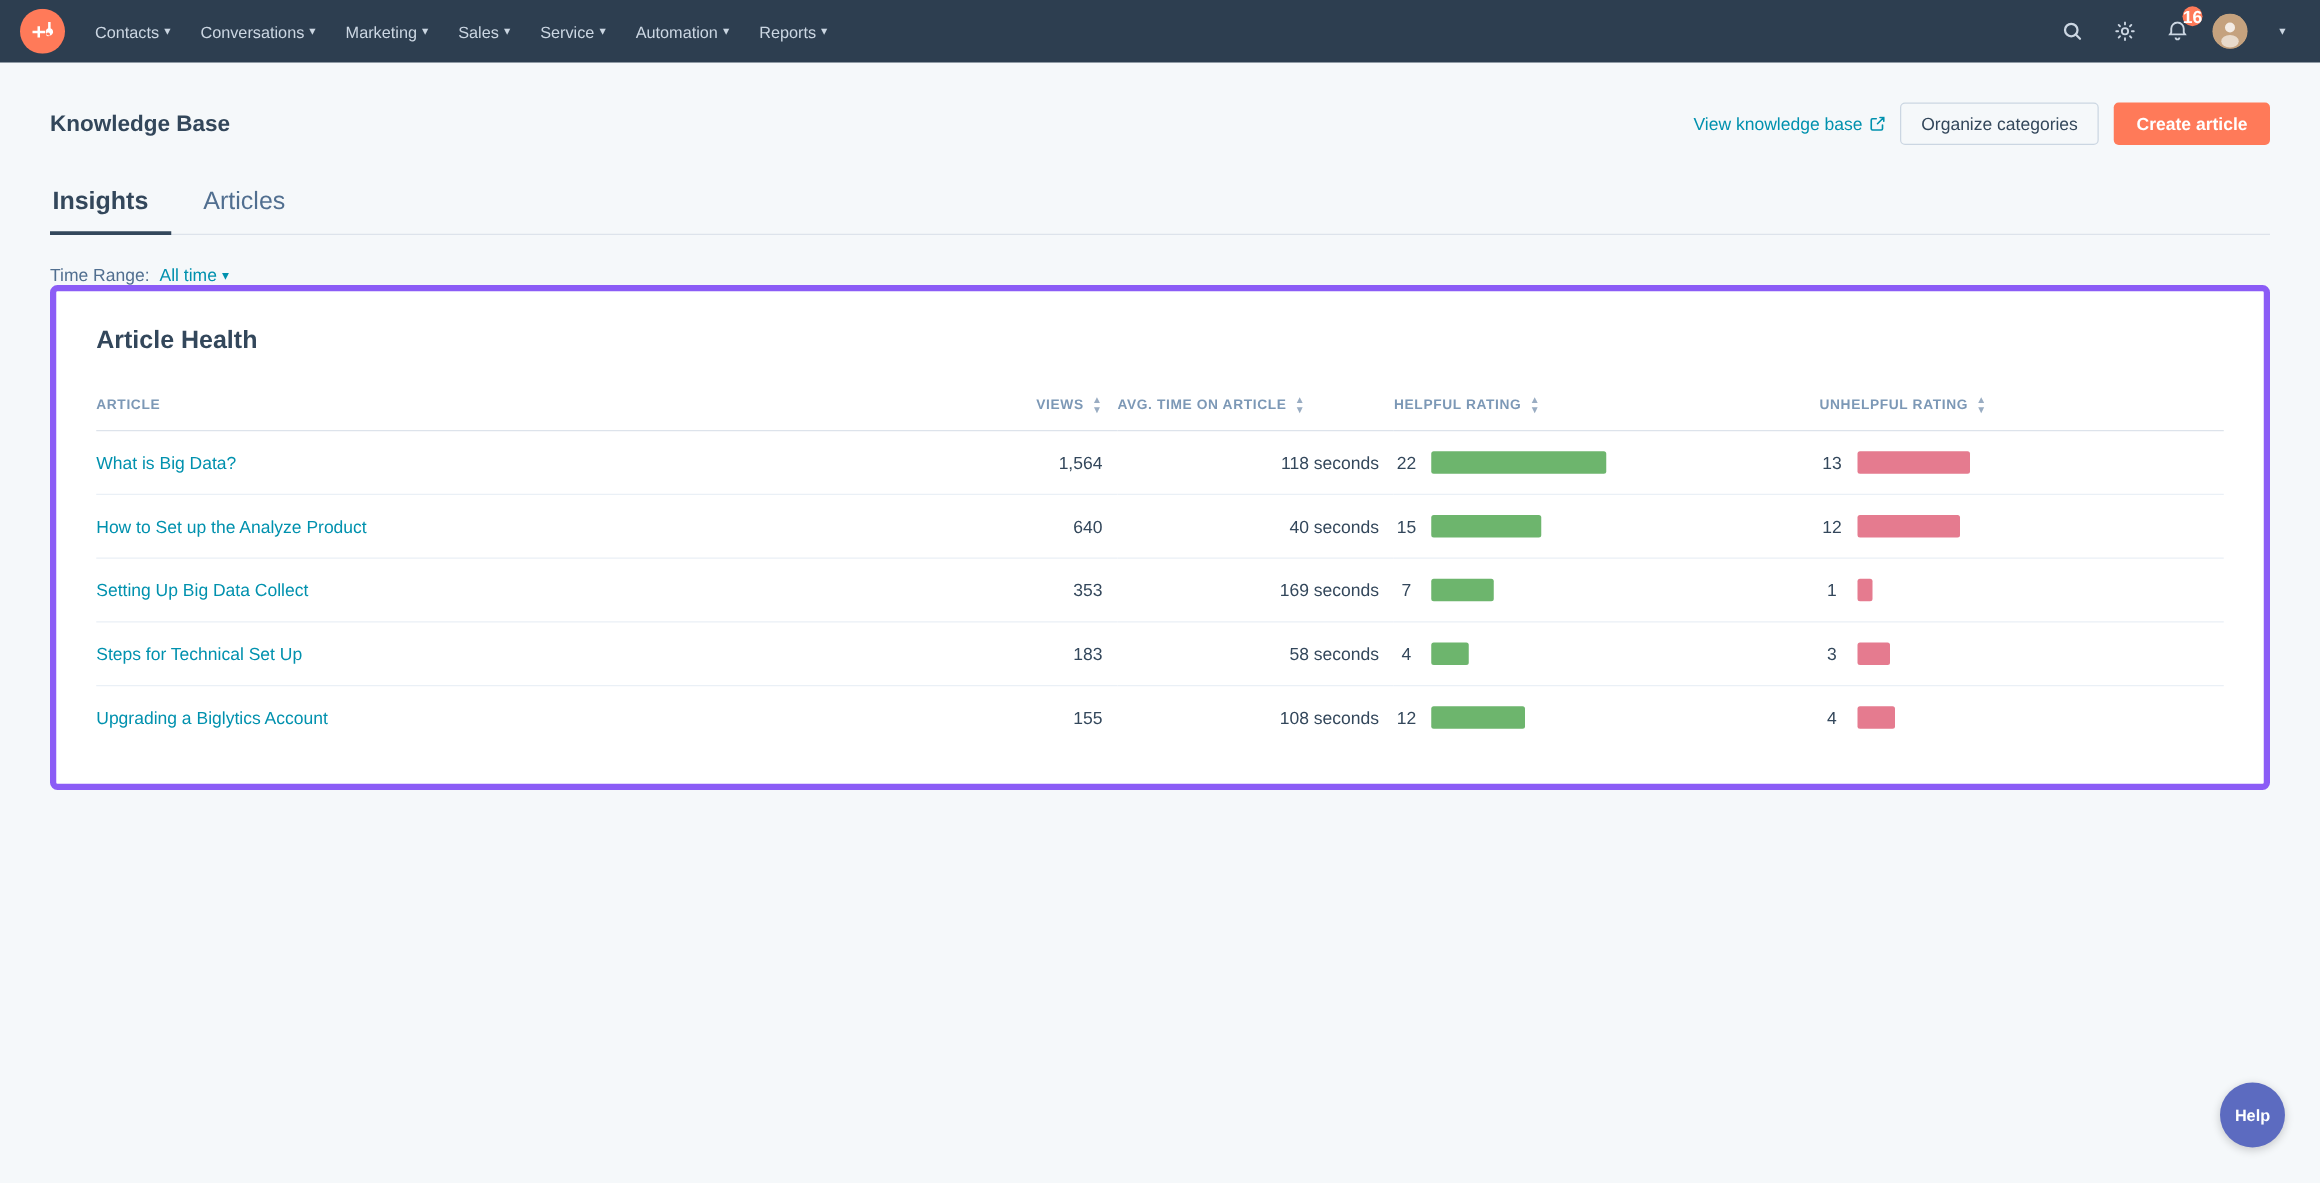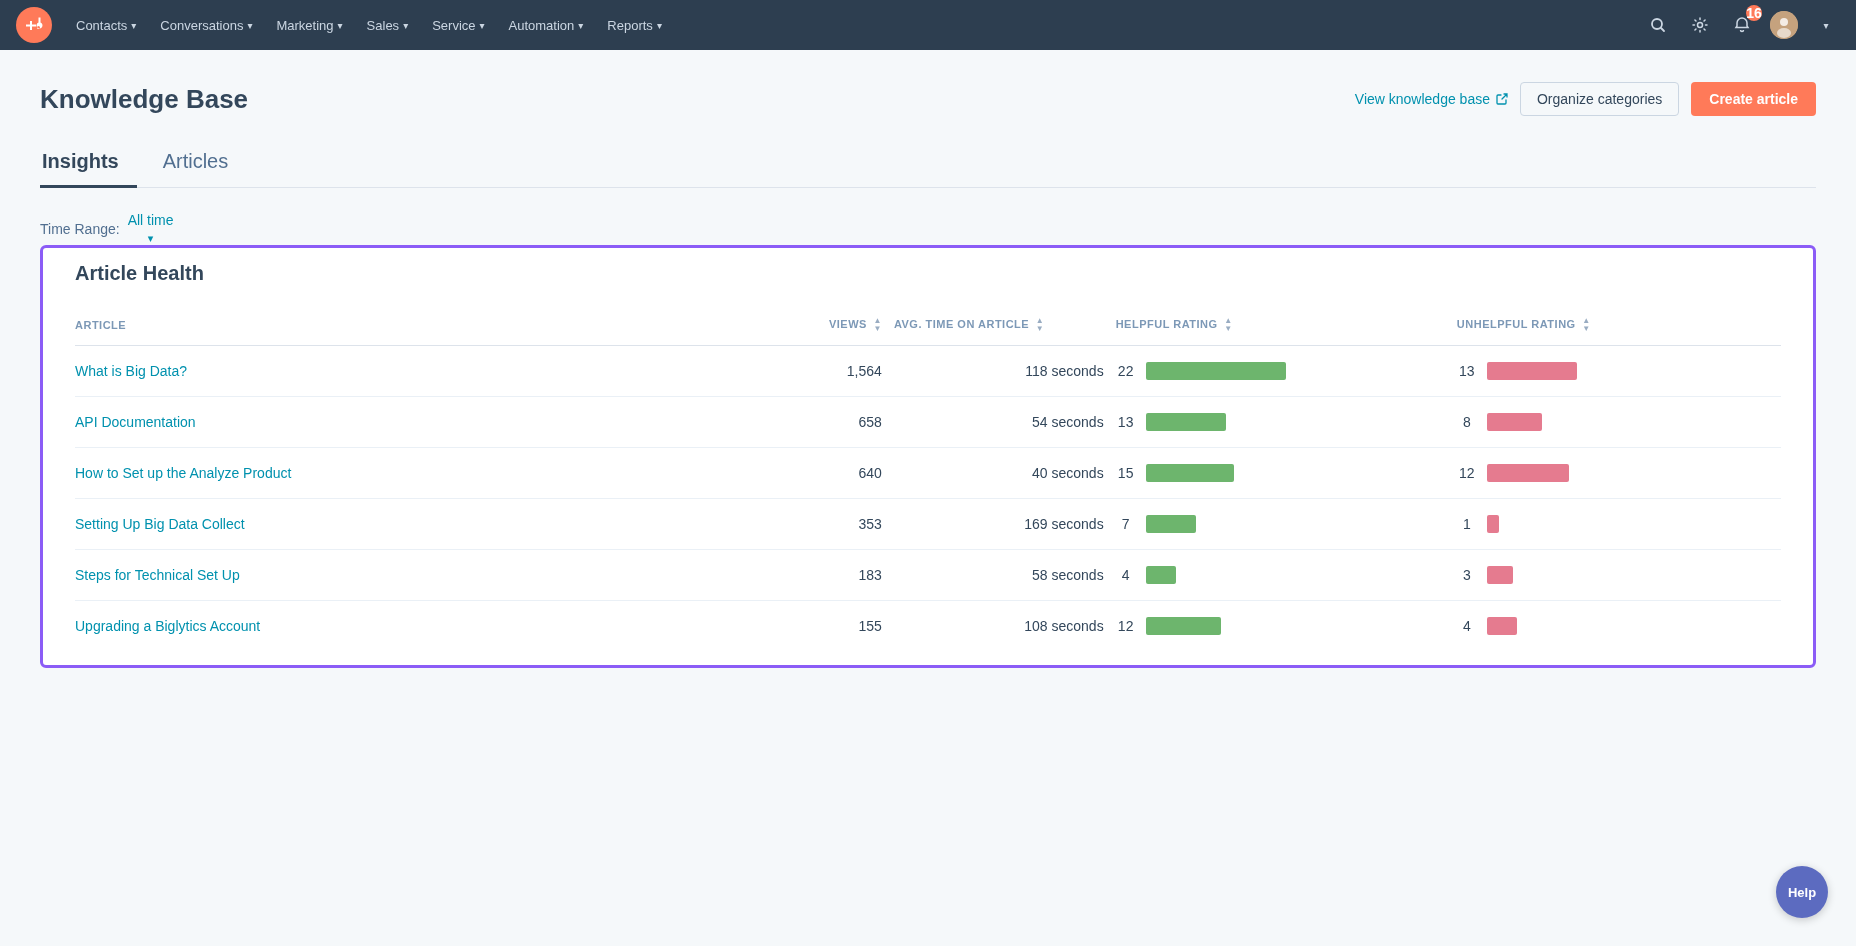--- a/index.html
+++ b/index.html
@@ -94,21 +94,21 @@
     .page-wrapper {
       padding: 32px 40px 0 40px;
     }
     .page-header {
       display: flex;
       align-items: center;
       justify-content: space-between;
       margin-bottom: 24px;
     }
     .page-title {
-      font-size: 26px;
+      font-size: 18px;
       font-weight: 600;
       color: #33475b;
     }
     .header-actions {
       display: flex;
       align-items: center;
       gap: 12px;
     }
     .link-btn {
       color: #0091ae;
@@ -177,29 +177,28 @@
       color: #516f90;
     }
     .time-range-select {
       color: #0091ae;
       font-size: 14px;
       cursor: pointer;
       display: flex;
       align-items: center;
       gap: 4px;
       font-weight: 500;
-      flex-direction: column;
     }
 
     
     .card {
       background: #fff;
       border-radius: 6px;
-      border: 3px solid #8b5cf6;
-      padding: 14px 32px;
+      border: 5px solid #8b5cf6;
+      padding: 28px 32px;
     }
     .card-title {
       font-size: 20px;
       font-weight: 600;
       color: #33475b;
       margin-bottom: 24px;
     }
 
     
     .article-table {
@@ -442,39 +441,20 @@
     </td>
     <td class="col-unhelpful">
       <div class="rating-cell">
         <span class="rating-num">13</span>
         <div class="bar-pink" style="width:90px;"></div>
       </div>
     </td>
   </tr>
             <tr>
     <td class="col-article">
-      <a class="article-link">API Documentation</a>
-    </td>
-    <td class="col-views td-views">658</td>
-    <td class="col-avgtime td-time">54 seconds</td>
-    <td class="col-helpful">
-      <div class="rating-cell">
-        <span class="rating-num">13</span>
-        <div class="bar-green" style="width:80px;"></div>
-      </div>
-    </td>
-    <td class="col-unhelpful">
-      <div class="rating-cell">
-        <span class="rating-num">8</span>
-        <div class="bar-pink" style="width:55px;"></div>
-      </div>
-    </td>
-  </tr>
-            <tr>
-    <td class="col-article">
       <a class="article-link">How to Set up the Analyze Product</a>
     </td>
     <td class="col-views td-views">640</td>
     <td class="col-avgtime td-time">40 seconds</td>
     <td class="col-helpful">
       <div class="rating-cell">
         <span class="rating-num">15</span>
         <div class="bar-green" style="width:88px;"></div>
       </div>
     </td>

